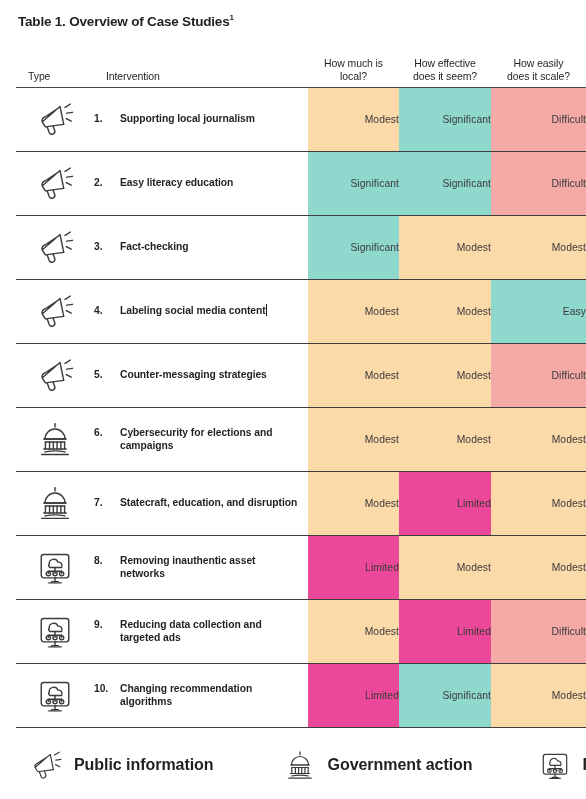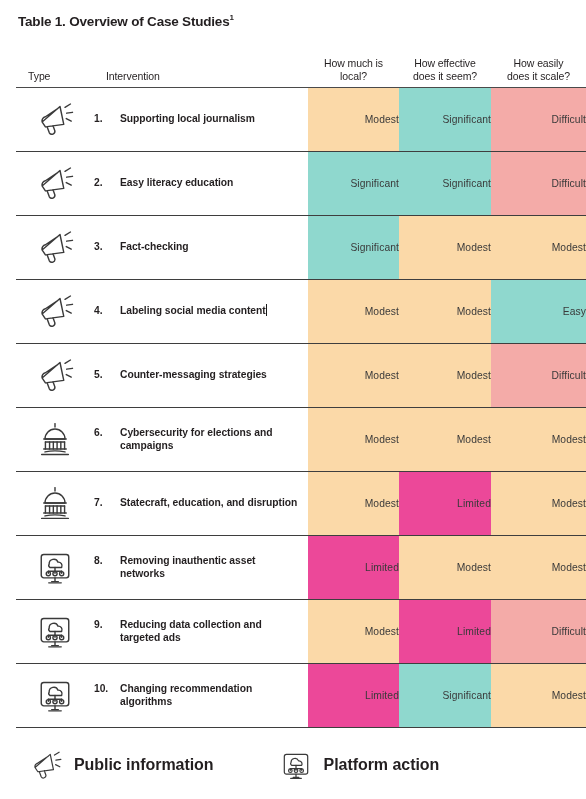--- a/index.html
+++ b/index.html
@@ -431,20 +431,35 @@
         <span class="legend-icon">
           <svg width="34" height="34" viewBox="0 0 48 48" fill="none" stroke="#3a3a3a" stroke-width="1.7" stroke-linecap="round" stroke-linejoin="round">
             <path d="M8.5 27.5 L30 9 L34.5 30.5 L12.5 33.5 Z M8.5 27.5 a5.2 5.2 0 0 1 4-6.2 M12.5 21.3 L27.2 11.5 M14.5 33.2 L17.2 40.6 a3.6 3.6 0 0 0 6.6 -2.6 L21.6 32.1"></path>
             <path d="M36 10 L42.5 6"></path>
             <path d="M38 17 L45 16"></path>
             <path d="M37.5 23.5 L43.5 26.5"></path>
           </svg>
         </span>
         <span class="legend-label">Public information</span>
       </div>
+      <div class="legend-item li-1">
+        <span class="legend-icon">
+          <svg width="34" height="34" viewBox="0 0 48 48" fill="none" stroke="#3a3a3a" stroke-width="1.7" stroke-linecap="round" stroke-linejoin="round">
+            <path d="M24 5.5 L24 9.5"></path>
+            <path d="M12 24 a12 12 0 0 1 24 0 Z"></path>
+            <path d="M10.5 24 L37.5 24"></path>
+            <path d="M12.5 27.5 L35.5 27.5"></path>
+            <path d="M12.5 27.5 L12.5 36 M17.5 27.5 L17.5 36 M22 27.5 L22 36 M26.5 27.5 L26.5 36 M31 27.5 L31 36 M35.5 27.5 L35.5 36"></path>
+            <path d="M10.5 36 L37.5 36"></path>
+            <path d="M8 42.5 L40 42.5"></path>
+            <path d="M12 39.5 Q24 37 36 39.5"></path>
+          </svg>
+        </span>
+        <span class="legend-label">Government action</span>
+      </div>
       <div class="legend-item li-2">
         <span class="legend-icon">
           <svg width="34" height="34" viewBox="0 0 48 48" fill="none" stroke="#3a3a3a" stroke-width="1.7" stroke-linecap="round" stroke-linejoin="round">
             <path d="M7.5 12 a3 3 0 0 1 3 -3 L37.5 9 a3 3 0 0 1 3 3 L40.5 34 a3 3 0 0 1 -3 3 L10.5 37 a3 3 0 0 1 -3 -3 Z"></path>
             <path d="M20 41.5 L28 41.5 M24 37 L24 41.5"></path>
             <path d="M16.5 43 L31.5 43"></path>
             <path d="M17 20.5 a5.5 5.5 0 0 1 10.6 -2.3 a4.4 4.4 0 0 1 4.4 6.3 L17.8 24.5 a3 3 0 0 1 -0.8 -4 Z"></path>
             <path d="M24 24.5 L24 29"></path>
             <path d="M16 29 L32 29"></path>
             <path d="M16 29 L16 31.5 M24 29 L24 31.5 M32 29 L32 31.5"></path>

